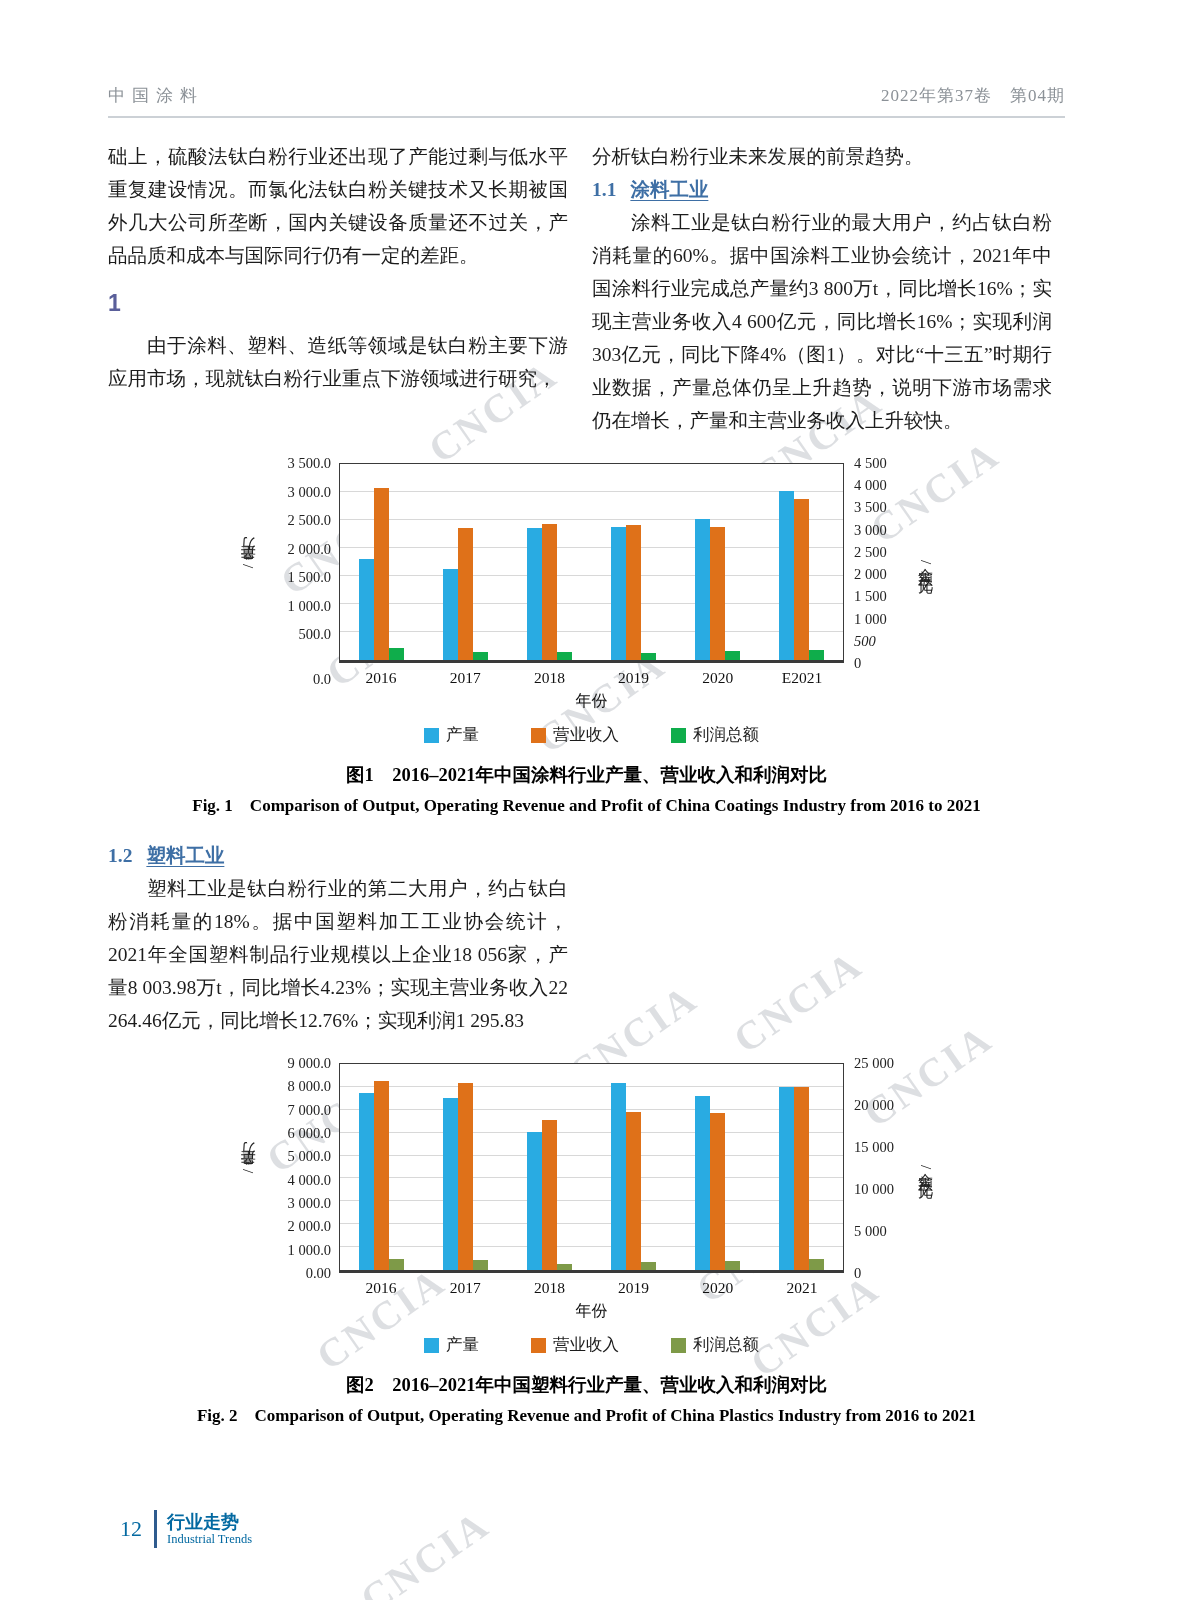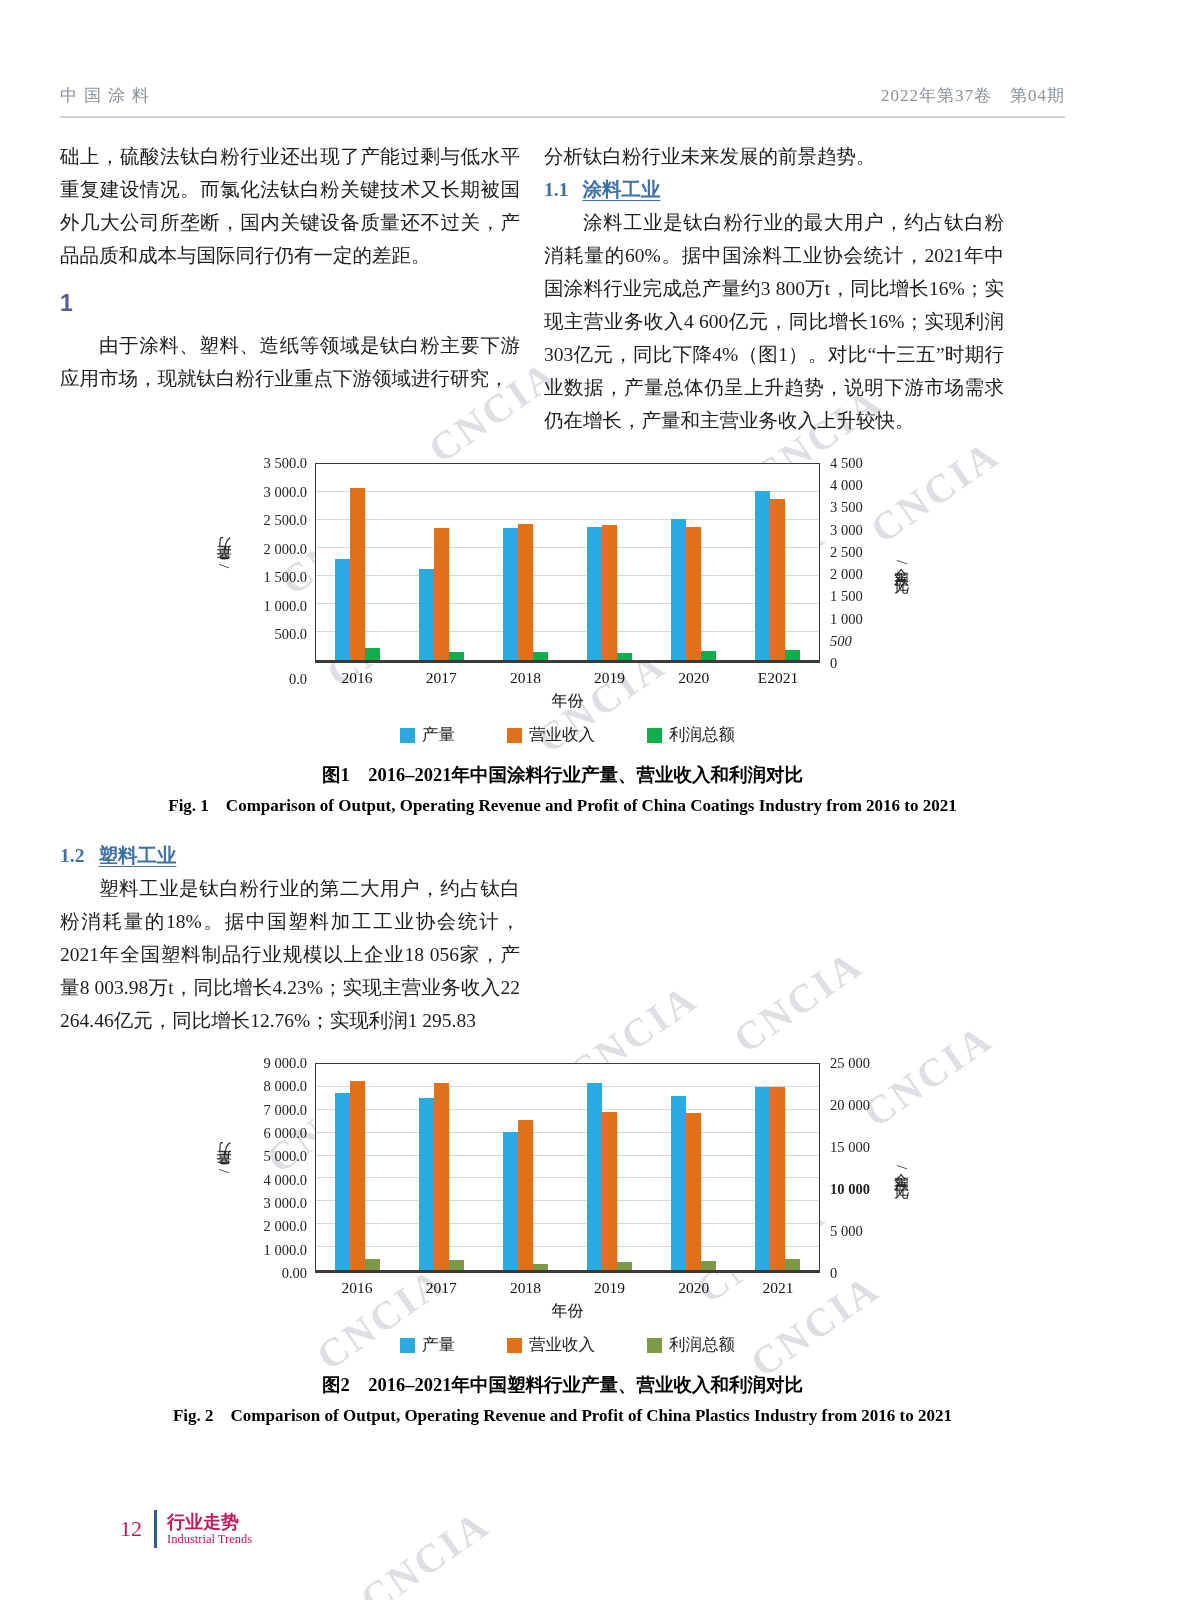--- a/index.html
+++ b/index.html
@@ -2,21 +2,21 @@
 <html><head>
 <meta charset="utf-8">
 <style>
   * { margin:0; padding:0; box-sizing:border-box; }
   html,body { background:#ffffff; }
   .page {
     position:relative; width:1187px; height:1600px; margin:0 auto;
     background:#ffffff; overflow:hidden;
     font-family:"Liberation Serif", serif; color:#1c1c1c;
   }
-  .content { position:relative; padding:84px 122px 0 60px; }
+  .content { position:relative; padding:84px 122px 0 108px; }
 
   
   .pagehead { display:flex; justify-content:space-between; align-items:flex-end;
     color:#8b9197; font-size:17px; padding-bottom:9px; border-bottom:2px solid #ccd1d6; }
   .pagehead .journal { letter-spacing:7px; }
   .pagehead .issue { letter-spacing:1px; }
 
   
   .cols { display:flex; gap:24px; margin-top:22px; }
   .col { width:460px; }
@@ -60,21 +60,21 @@
   .xtitle { text-align:center; font-size:16px; margin-top:4px; color:#111; }
   .legend { display:flex; justify-content:center; gap:52px; margin-top:12px; }
   .legend-item { display:flex; align-items:center; gap:7px; font-size:16.5px; }
   .swatch { width:15px; height:15px; }
 
   .cap-zh { text-align:center; font-weight:bold; font-size:18.5px; margin-top:16px; color:#000; }
   .cap-en { text-align:center; font-weight:bold; font-size:17px; margin-top:7px;
     font-family:"Liberation Serif", serif; color:#000; }
 
   
-  .pagefoot { position:absolute; left:120px; bottom:52px; display:flex; align-items:center; color:#be185d; }
+  .pagefoot { position:absolute; left:120px; bottom:52px; display:flex; align-items:center; color:#0369a1; }
   .pagefoot .pnum { font-size:22px; margin-right:12px; }
   .pagefoot .bar { width:3px; height:38px; background:#2f5b8e; margin-right:10px; }
   .pagefoot .zh { font-family:"Liberation Sans", sans-serif; font-weight:bold; font-size:18px; line-height:20px; }
   .pagefoot .en { font-size:12.5px; line-height:15px; }
 
   
   .wm-layer { position:absolute; inset:0; pointer-events:none; }
   .wm { position:absolute; font-family:"Liberation Serif", serif; font-weight:bold;
     font-size:40px; letter-spacing:3px; color:rgba(150,156,166,0.32);
     transform:rotate(-35deg); white-space:nowrap; }
@@ -318,21 +318,21 @@
               <div class="legend-item">
                 <div class="swatch" style="background: rgb(126, 154, 72);"></div>
                 <div class="legend-label">利润总额</div>
               </div>
             </div>
         </div>
         <div class="yticks rt">
             <div class="ytick" style="top: 0%;">25 000</div>
             <div class="ytick" style="top: 20%;">20 000</div>
             <div class="ytick" style="top: 40%;">15 000</div>
-            <div class="ytick" style="top: 60%; font-weight: bold;">10 000</div>
+            <div class="ytick" style="top: 60%;">10 000</div>
             <div class="ytick" style="top: 80%;">5 000</div>
             <div class="ytick" style="top: 100%;">0</div>
           </div>
         <div class="ytitle right">
             <span>金额/亿元</span>
           </div>
       </div>
       <figcaption>
         <div class="cap-zh">图2　2016–2021年中国塑料行业产量、营业收入和利润对比</div>
         <div class="cap-en">Fig. 2　Comparison of Output, Operating Revenue and Profit of China Plastics Industry from 2016 to 2021</div>

